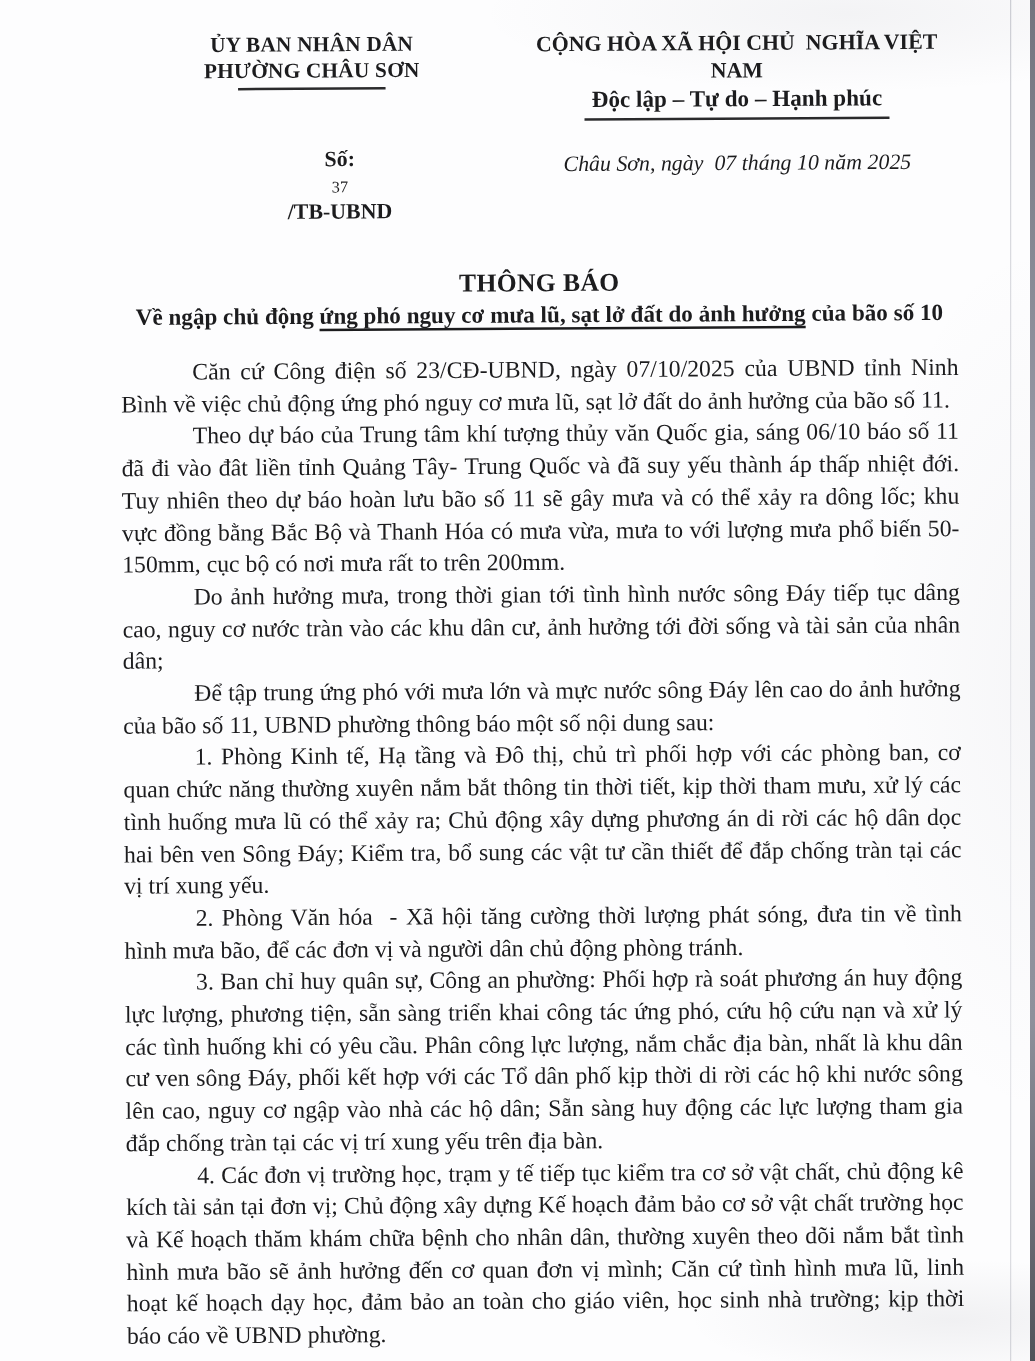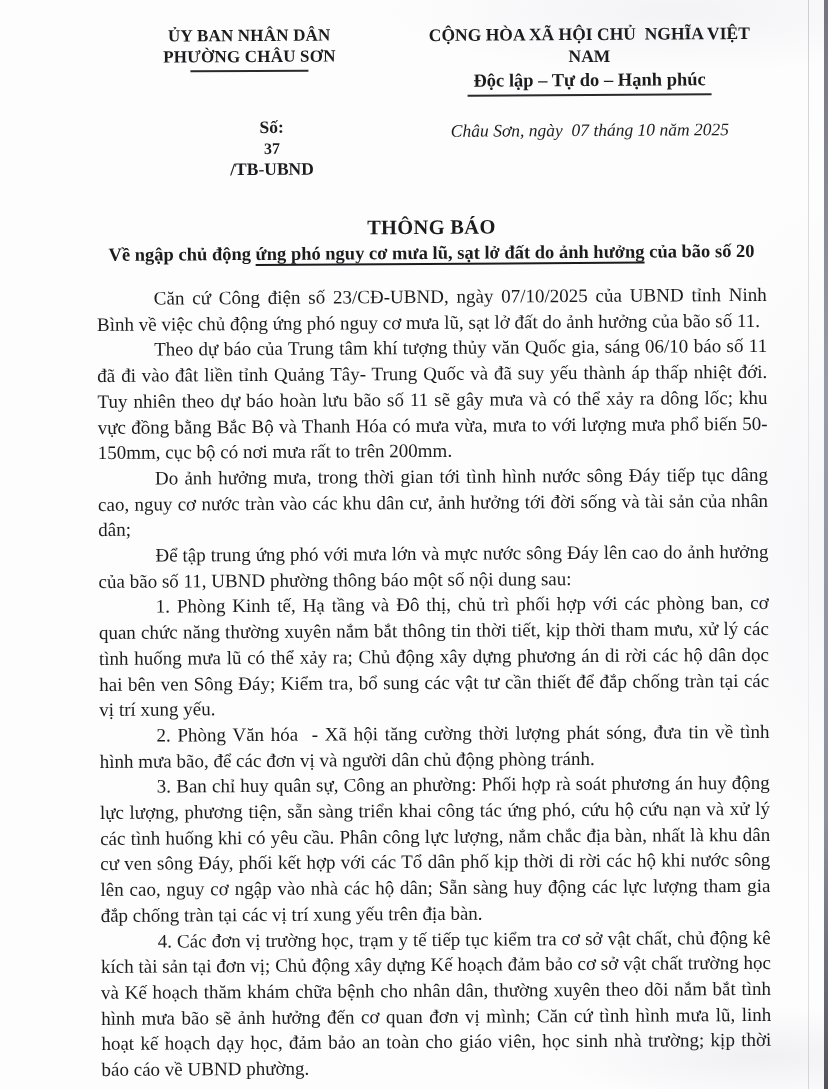--- a/index.html
+++ b/index.html
@@ -68,22 +68,22 @@
     height: 0;
     border-top: 2px solid #2a2a2c;
     margin: 3px auto 0 auto;
   }
   .doc-number {
     margin-top: 24px;
     font-size: 17.5px;
     font-weight: bold;
   }
   .doc-number .num {
-    font-weight: bold;
-    font-size: 16px;
+    font-weight: normal;
+    font-size: 13px;
   }
   .nat-line1 {
     font-weight: bold;
     font-size: 17.5px;
     line-height: 22px;
   }
   .nat-line2-wrap { margin-top: 2px; }
   .nat-line2 {
     display: inline-block;
     font-weight: bold;
@@ -153,21 +153,21 @@
         <div class="nat-line2-wrap">
           <span class="nat-line2 pre">Độc lập – Tự do – Hạnh phúc</span>
         </div>
         <div class="place-date pre">Châu Sơn, ngày  07 tháng 10 năm 2025</div>
       </div>
     </div>
 
     <div class="title pre">THÔNG BÁO</div>
 
     <div class="subtitle">
-      <span>Về ngập chủ động </span><span class="u">ứng phó nguy cơ mưa lũ, sạt lở đất do ảnh hưởng</span><span> của bão số 20</span>
+      <span>Về ngập chủ động </span><span class="u">ứng phó nguy cơ mưa lũ, sạt lở đất do ảnh hưởng</span><span> của bão số 10</span>
     </div>
 
     <div class="body-text">
       <p>Căn cứ Công điện số 23/CĐ-UBND, ngày 07/10/2025 của UBND tỉnh Ninh Bình về việc chủ động ứng phó nguy cơ mưa lũ, sạt lở đất do ảnh hưởng của bão số 11.</p>
       <p>Theo dự báo của Trung tâm khí tượng thủy văn Quốc gia, sáng 06/10 báo số 11 đã đi vào đât liền tỉnh Quảng Tây- Trung Quốc và đã suy yếu thành áp thấp nhiệt đới. Tuy nhiên theo dự báo hoàn lưu bão số 11 sẽ gây mưa và có thể xảy ra dông lốc; khu vực đồng bằng Bắc Bộ và Thanh Hóa có mưa vừa, mưa to với lượng mưa phổ biến 50-150mm, cục bộ có nơi mưa rất to trên 200mm.</p>
       <p>Do ảnh hưởng mưa, trong thời gian tới tình hình nước sông Đáy tiếp tục dâng cao, nguy cơ nước tràn vào các khu dân cư, ảnh hưởng tới đời sống và tài sản của nhân dân;</p>
       <p>Để tập trung ứng phó với mưa lớn và mực nước sông Đáy lên cao do ảnh hưởng của bão số 11, UBND phường thông báo một số nội dung sau:</p>
       <p>1. Phòng Kinh tế, Hạ tầng và Đô thị, chủ trì phối hợp với các phòng ban, cơ quan chức năng thường xuyên nắm bắt thông tin thời tiết, kịp thời tham mưu, xử lý các tình huống mưa lũ có thể xảy ra; Chủ động xây dựng phương án di rời các hộ dân dọc hai bên ven Sông Đáy; Kiểm tra, bổ sung các vật tư cần thiết để đắp chống tràn tại các vị trí xung yếu.</p>
       <p>2. Phòng Văn hóa  - Xã hội tăng cường thời lượng phát sóng, đưa tin về tình hình mưa bão, để các đơn vị và người dân chủ động phòng tránh.</p>
       <p>3. Ban chỉ huy quân sự, Công an phường: Phối hợp rà soát phương án huy động lực lượng, phương tiện, sẵn sàng triển khai công tác ứng phó, cứu hộ cứu nạn và xử lý các tình huống khi có yêu cầu. Phân công lực lượng, nắm chắc địa bàn, nhất là khu dân cư ven sông Đáy, phối kết hợp với các Tổ dân phố kịp thời di rời các hộ khi nước sông lên cao, nguy cơ ngập vào nhà các hộ dân; Sẵn sàng huy động các lực lượng tham gia đắp chống tràn tại các vị trí xung yếu trên địa bàn.</p>

